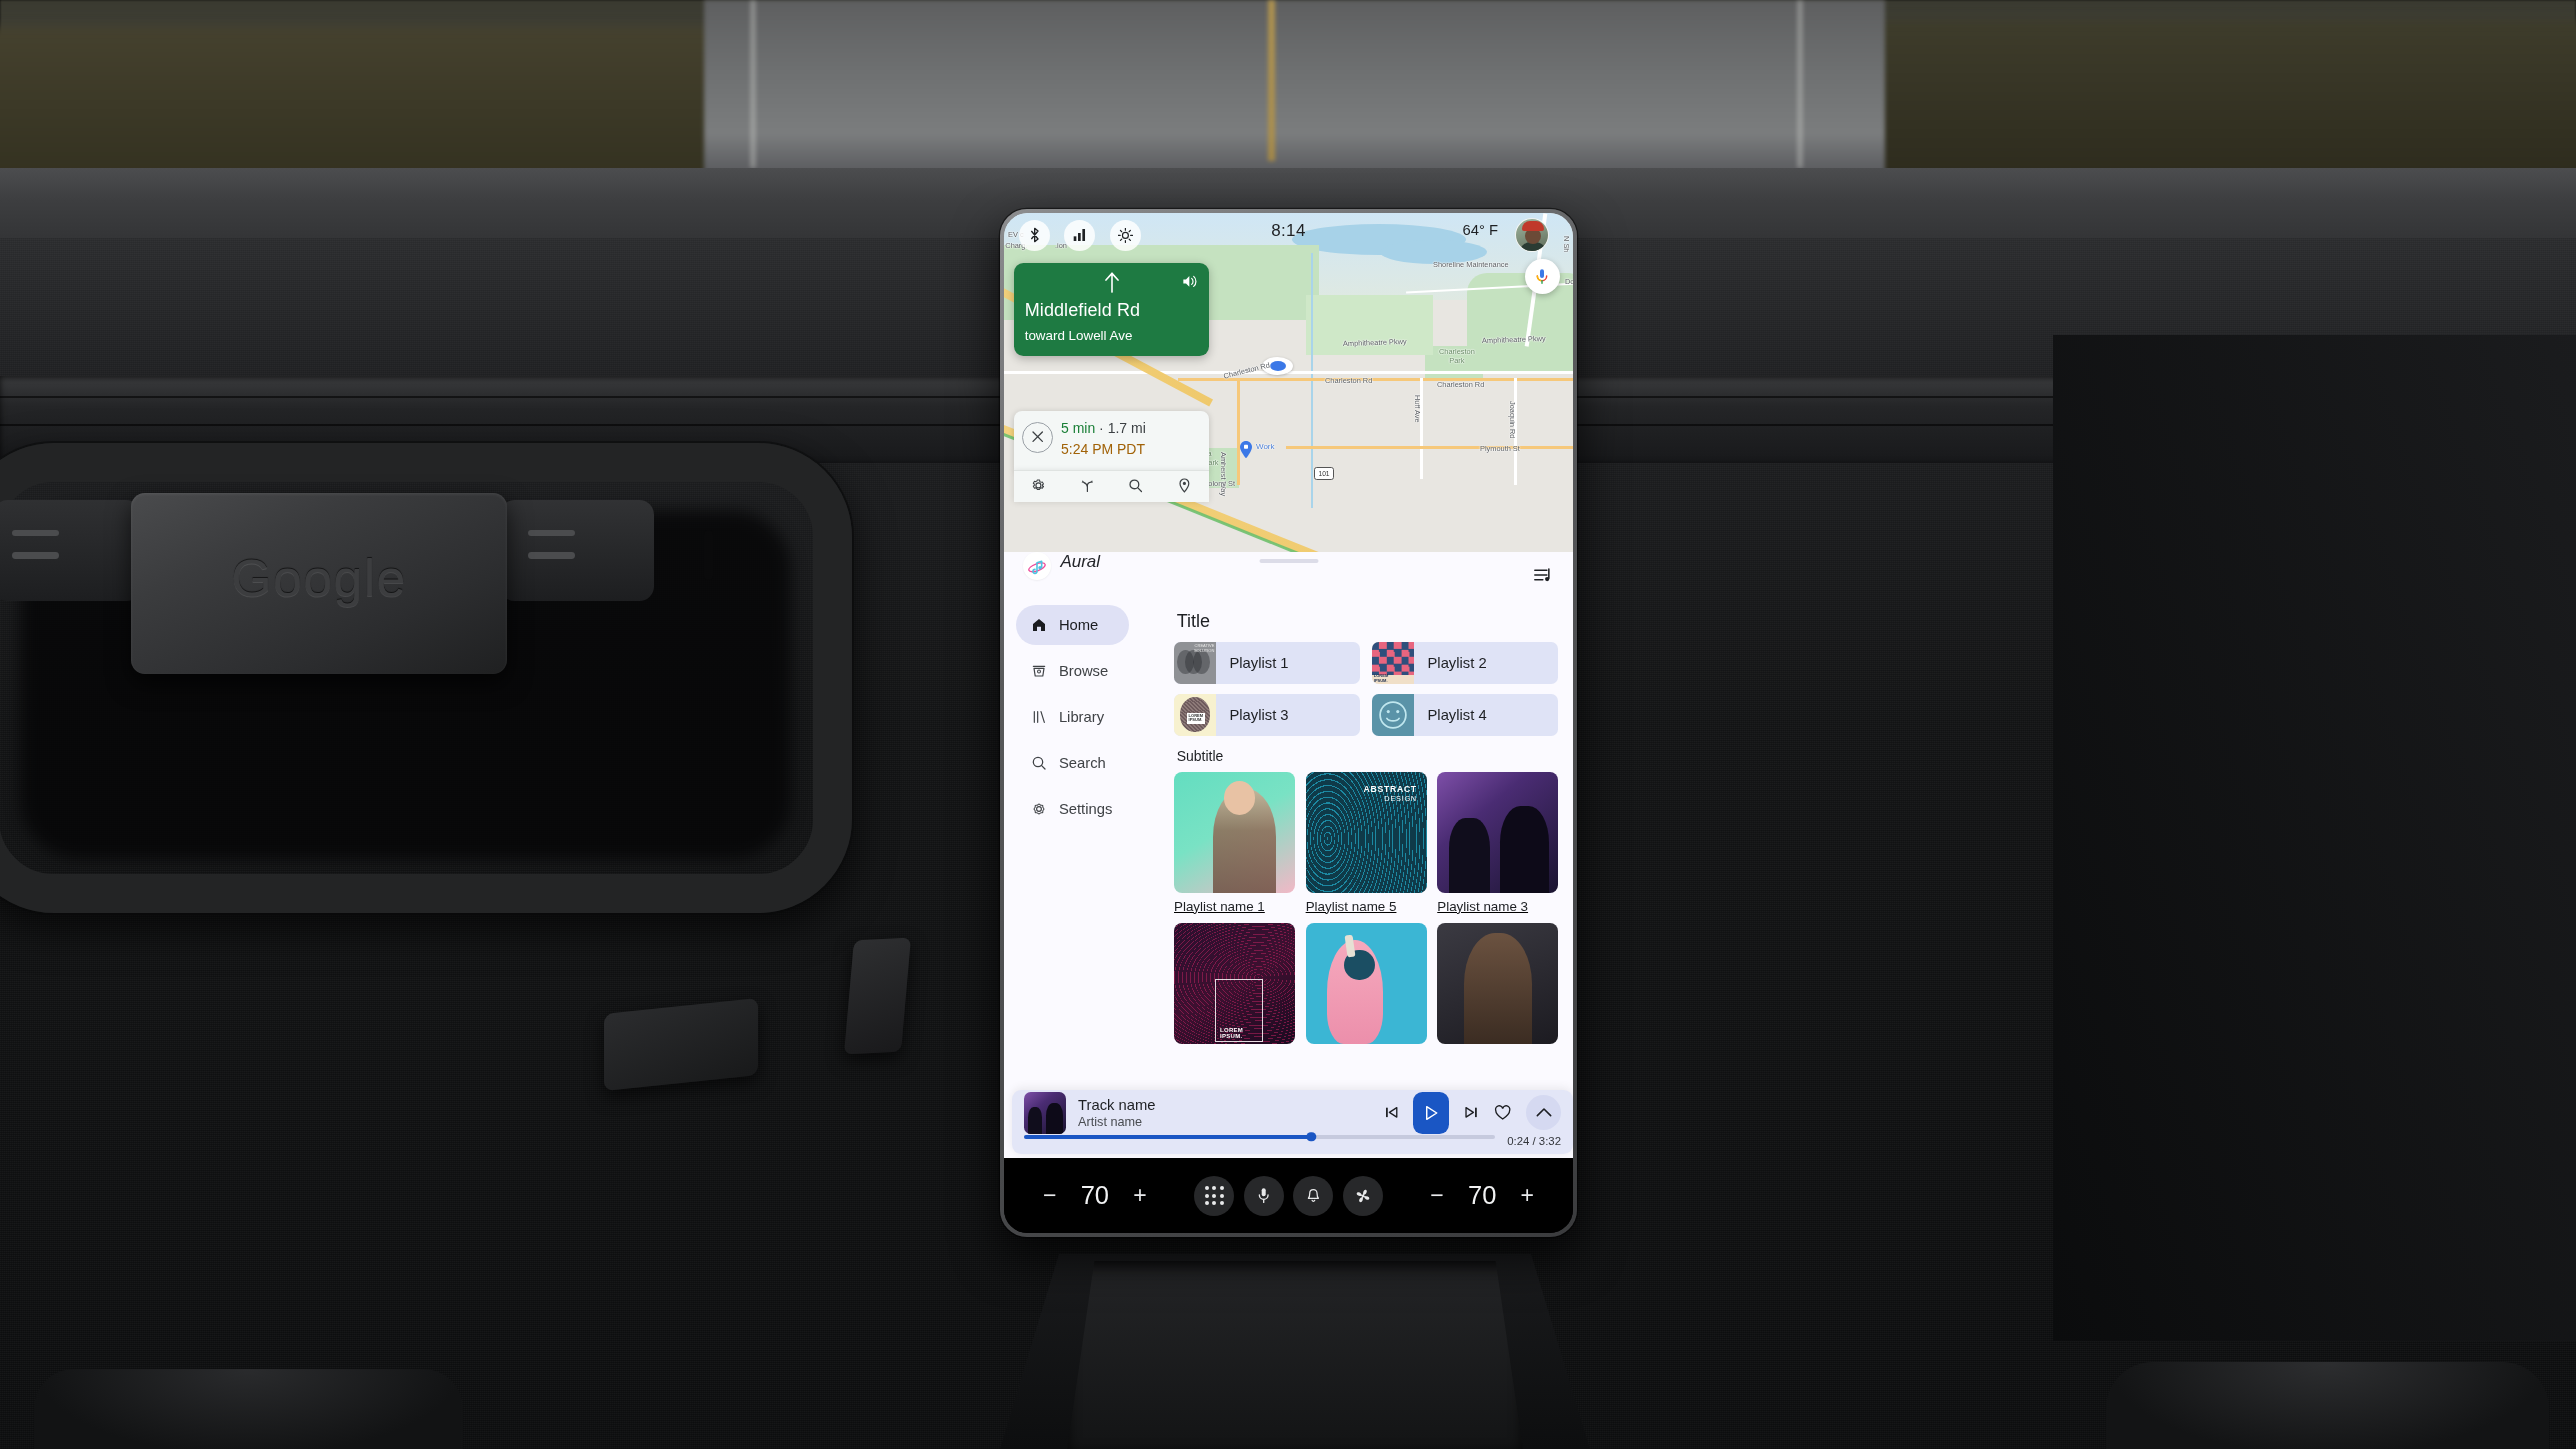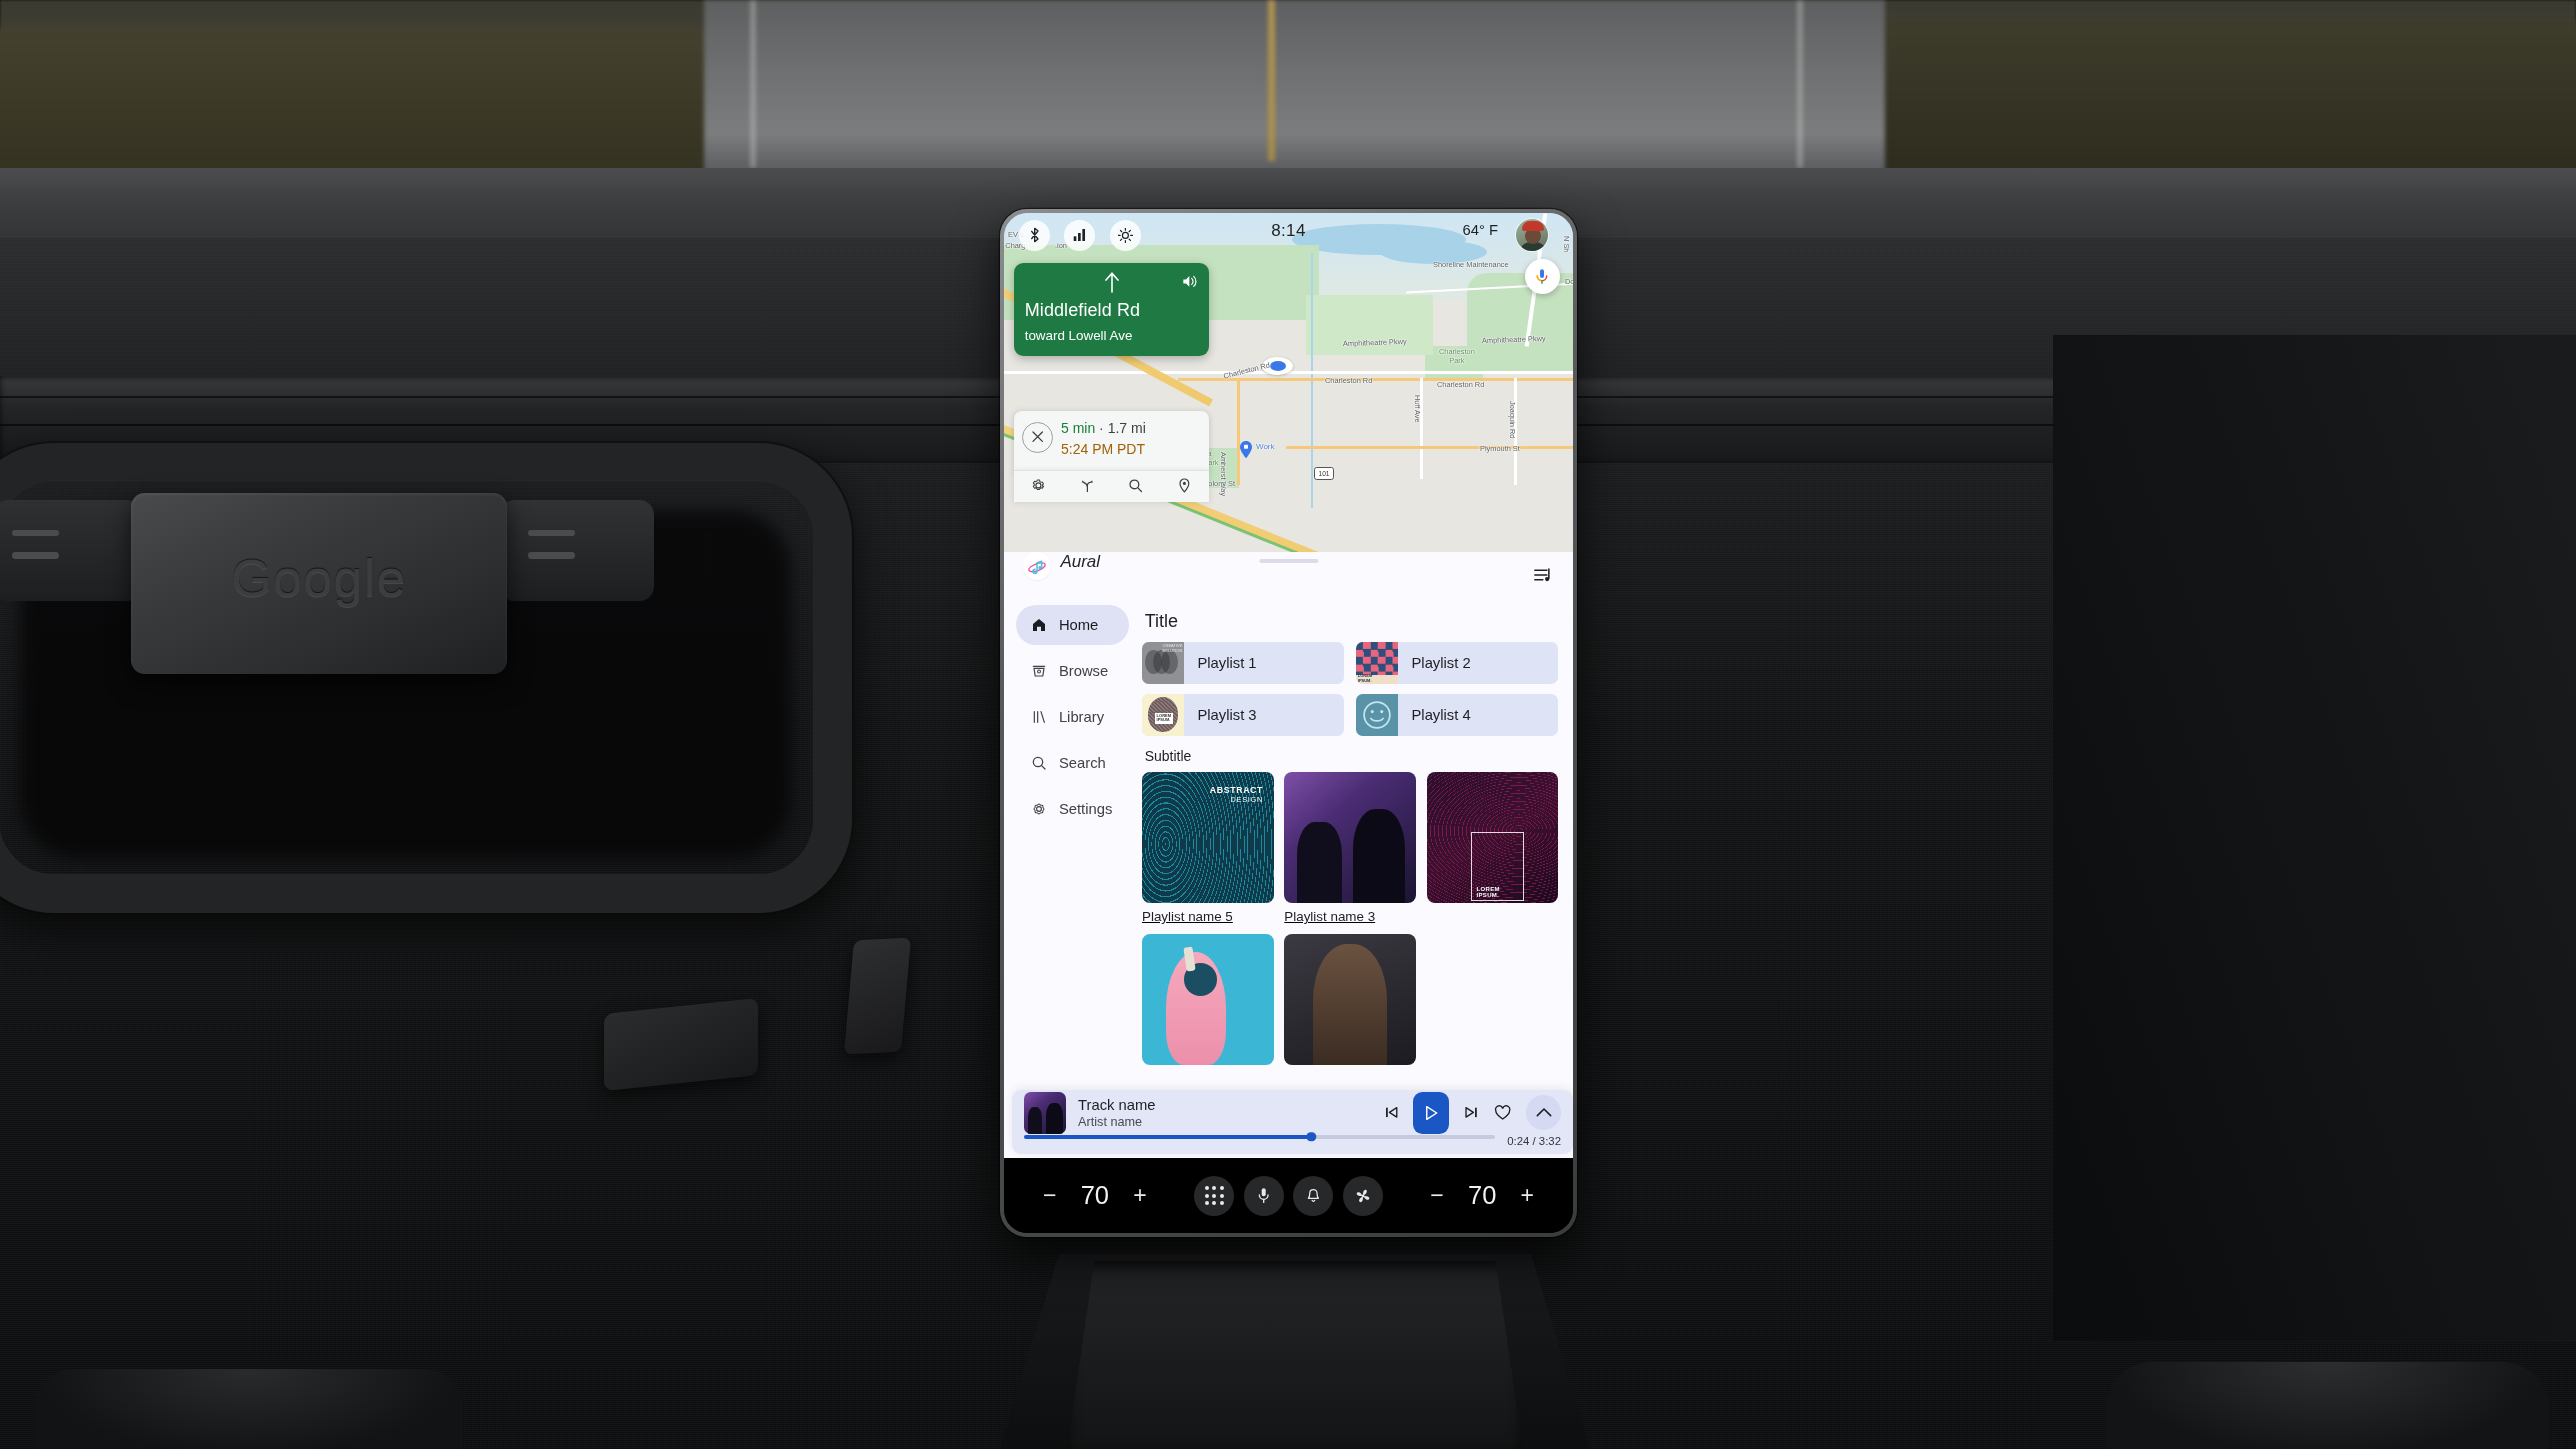--- a/index.html
+++ b/index.html
@@ -232,21 +232,21 @@
 
   .app-body { flex:1; display:flex; overflow:hidden; }
   .sidebar { width:134px; padding:5.4px 9.4px 0 12px; flex:none; }
   .side-item {
     display:flex; align-items:center; gap:10.7px; height:40px; border-radius:20px;
     padding-left:14.8px; color:#3f4246; font-size:14.8px; margin-bottom:6px; cursor:pointer;
   }
   .side-item.active { background:#dfe1f5; color:#1b1c20; }
   .side-ico { width:17.4px; height:17.4px; display:flex; align-items:center; justify-content:center; flex:none; }
 
-  .content { flex:1; padding:6.7px 14.8px 0 4px; overflow:hidden; position:relative; }
+  .content { flex:1; padding:6.7px 14.8px 0 4px; overflow:hidden; position:relative;margin-left:32px; }
   .sec-title { font-size:18px; color:#1d1f23; margin:4px 0 10.7px 2.7px; }
   .sec-sub { font-size:14px; color:#1d1f23; margin:12px 0 8px 2.7px; }
 
   .grid2 { display:grid; grid-template-columns:1fr 1fr; gap:9.4px 12px; }
   .pl-card {
     display:flex; align-items:center; height:42px; background:#dfe3f6;
     border-radius:6.7px; overflow:hidden; cursor:pointer;
   }
   .pl-thumb { width:42px; height:42px; flex:none; position:relative; overflow:hidden; }
   .pl-name { font-size:14.8px; color:#1d1f23; margin-left:13.4px; }
@@ -682,20 +682,24 @@
                   </svg>
             </div>
             <span class="pl-name">Playlist 4</span>
           </div>
         </div>
 
         <div class="sec-sub">Subtitle</div>
 
         <div class="grid3">
           <div class="alb">
+            <div class="alb-art art-girl-mint"></div>
+            <div class="alb-label">Playlist name 1</div>
+          </div>
+          <div class="alb">
             <div class="alb-art art-abstract">
               <div class="waves"></div>
               <div class="lbl">
                 <b>ABSTRACT</b>
                 <s>DESIGN</s>
               </div>
             </div>
             <div class="alb-label">Playlist name 5</div>
           </div>
           <div class="alb">

